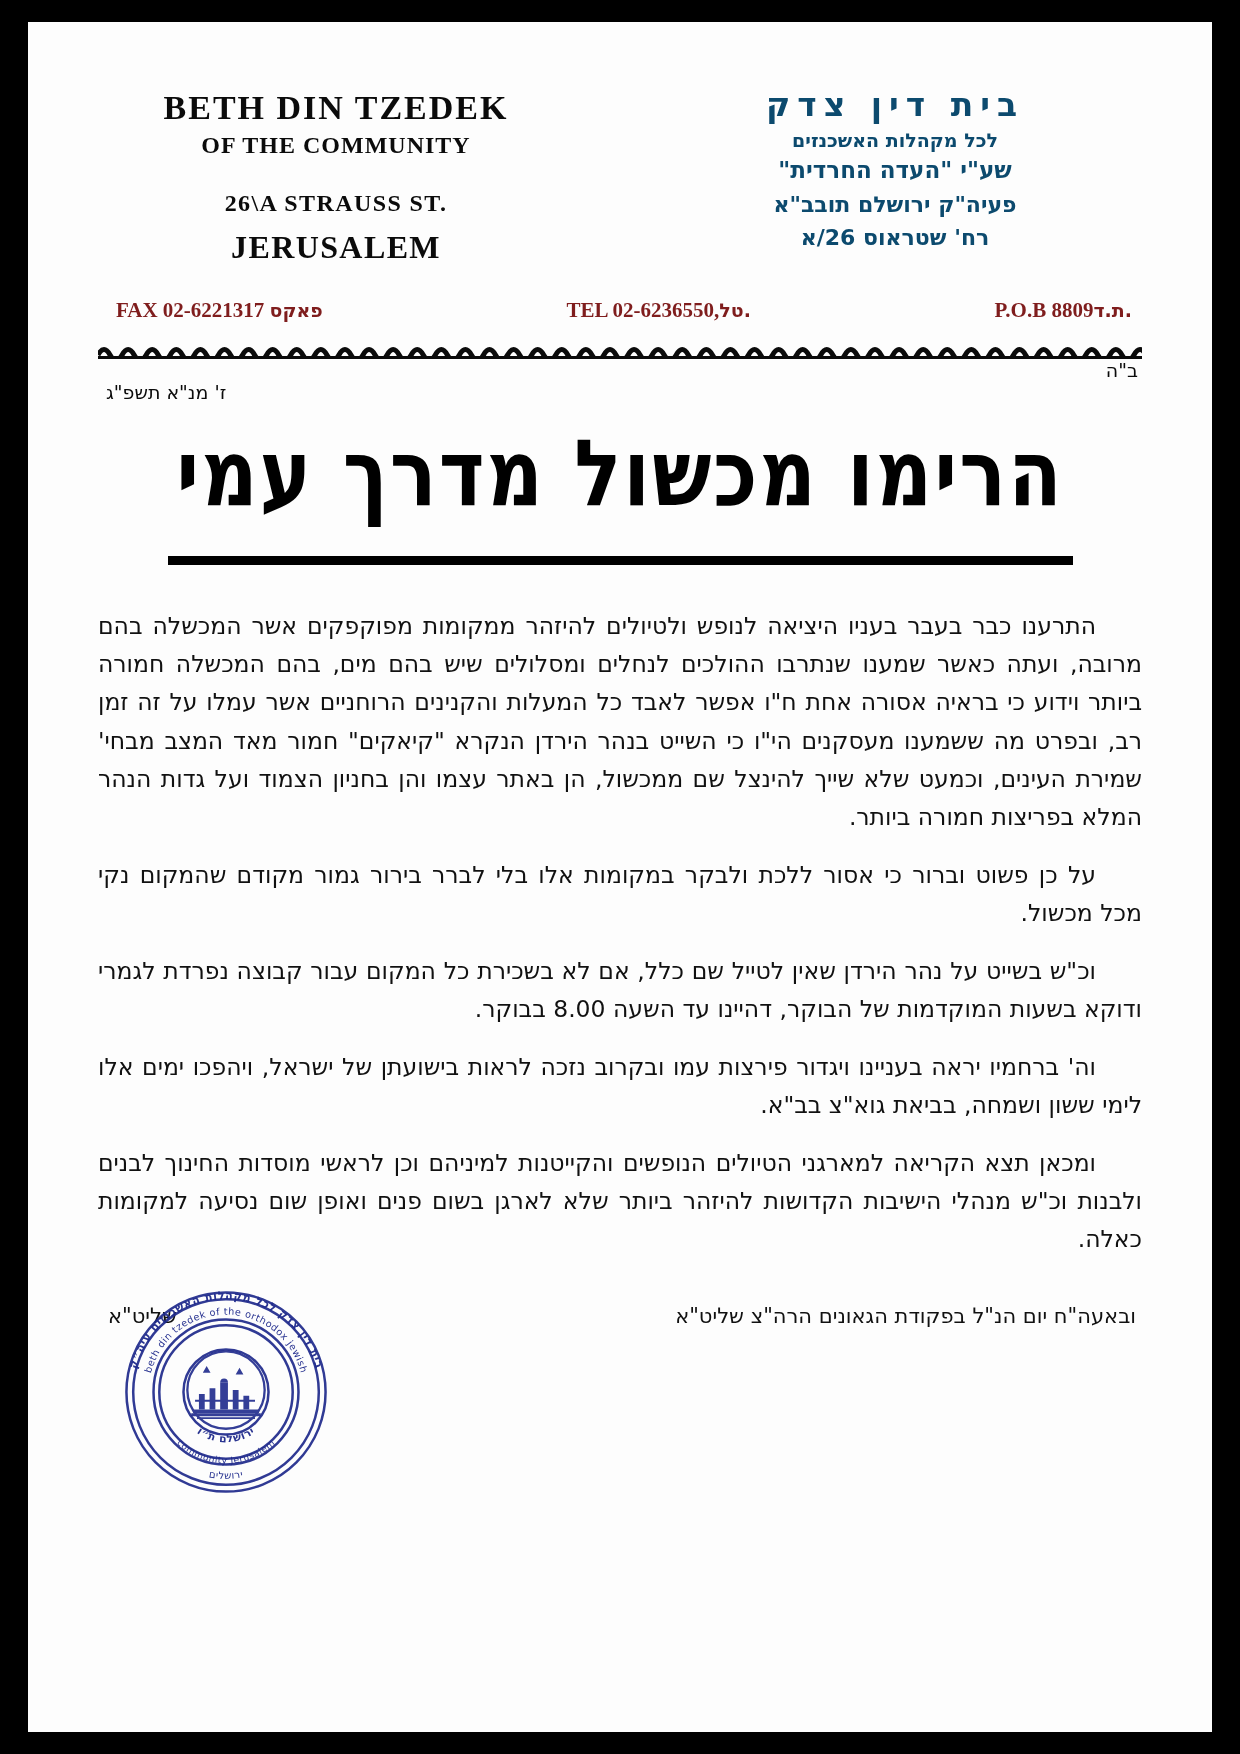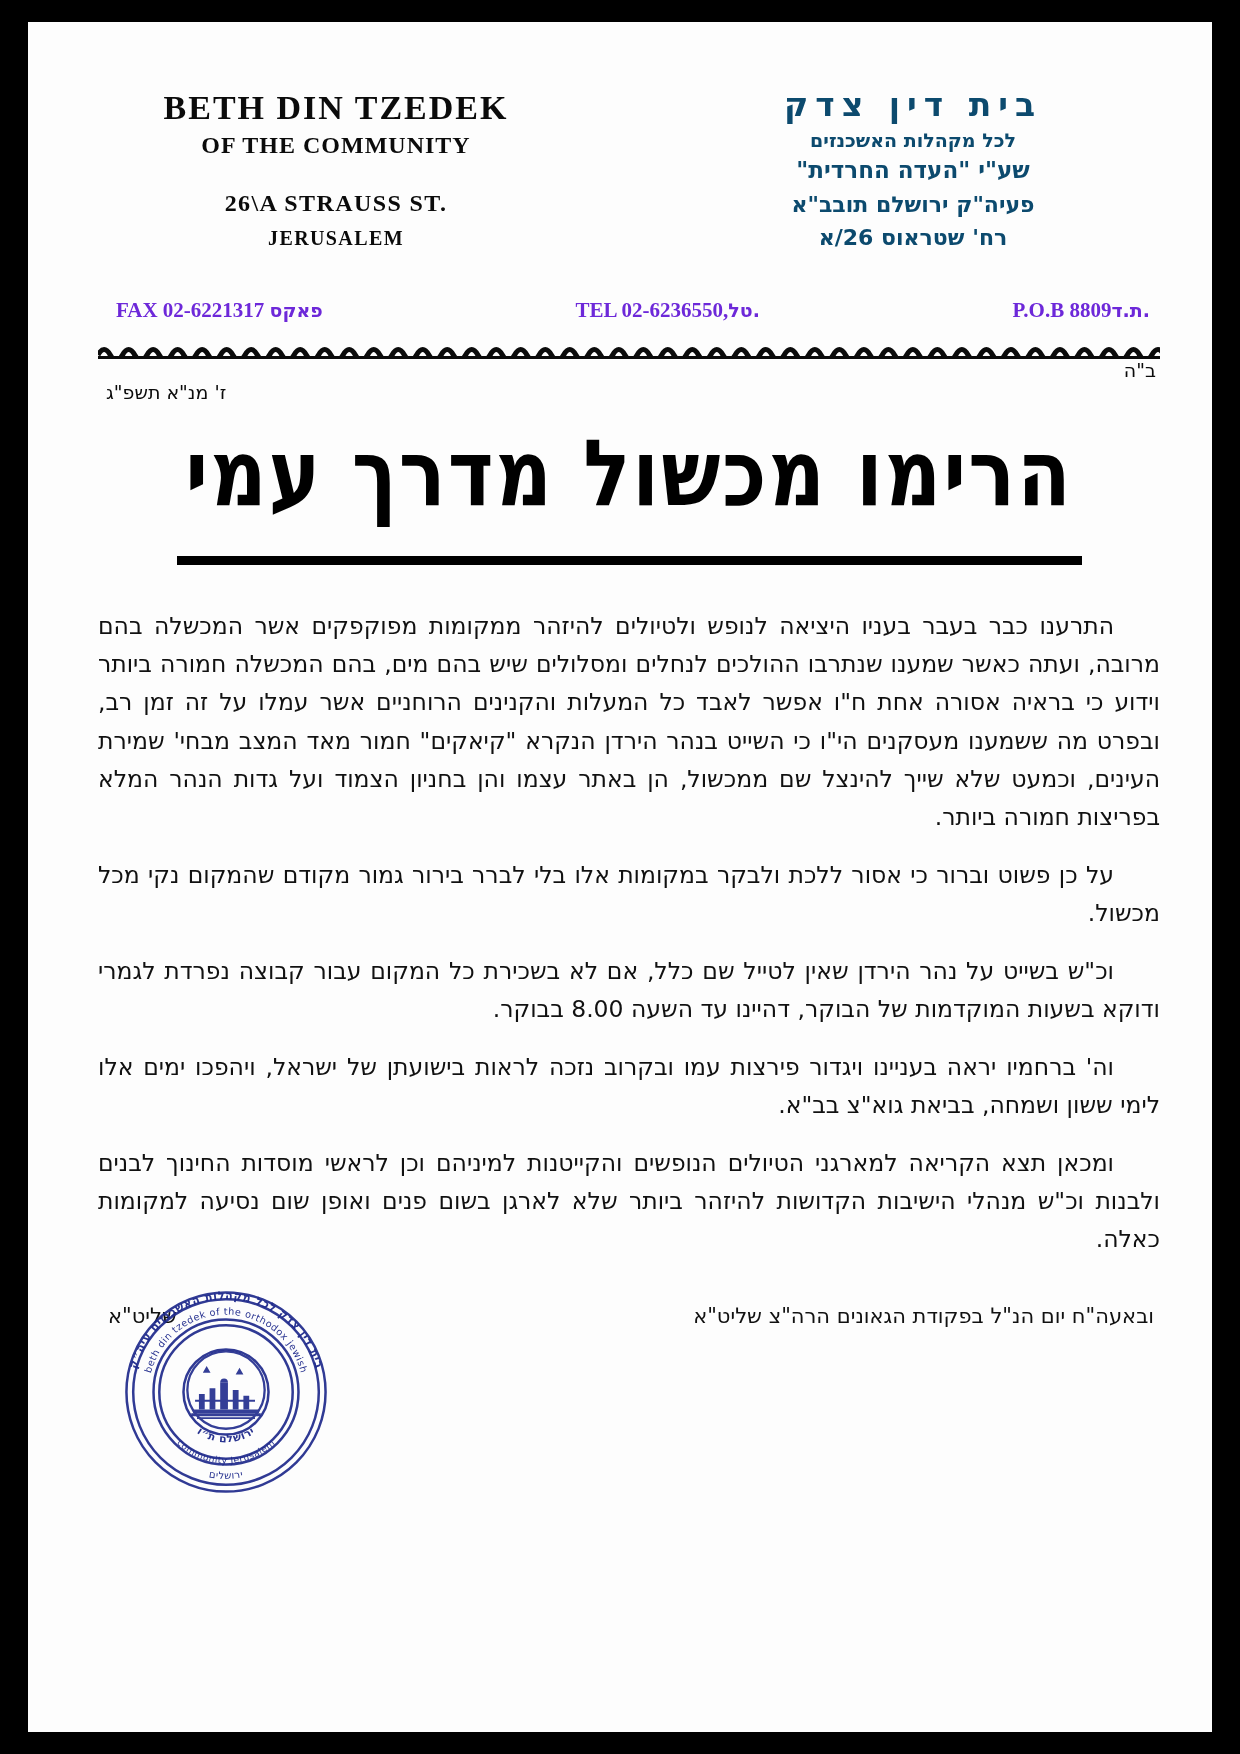--- a/index.html
+++ b/index.html
@@ -14,21 +14,21 @@
     position:absolute;
     left:28px;top:22px;
     width:1184px;height:1710px;
     background:#fdfdfd;
     box-sizing:border-box;
     overflow:hidden;
   }
   .sheet{
     position:absolute;
     left:0;top:0;right:0;bottom:0;
-    padding:58px 52px 30px 70px;
+    padding:58px 70px 30px 70px;
     box-sizing:border-box;
   }
 
   
   .letterhead{
     position:relative;
     height:255px;
   }
   .lh-en{
     position:absolute;
@@ -37,21 +37,21 @@
     text-align:center;
     font-family:"Liberation Serif", serif;
     font-weight:bold;
     color:#0b0b0b;
     letter-spacing:.5px;
   }
   .lh-en .l1{font-size:34px;letter-spacing:2px;line-height:1.16;}
   .lh-en .l2{font-size:24px;letter-spacing:1px;line-height:1.5;}
   .lh-en .l3{font-size:24px;letter-spacing:1px;line-height:1.5;}
   .lh-en .l4{font-size:24px;letter-spacing:1.4px;line-height:1.55;margin-top:22px;}
-  .lh-en .l5{font-size:20px;letter-spacing:1.4px;line-height:1.55;}
+  .lh-en .l5{font-size:32px;letter-spacing:1.4px;line-height:1.55;}
 
   .lh-he{
     position:absolute;
     right:32px;top:4px;
     width:430px;
     text-align:center;
     direction:rtl;
     font-family:"DejaVu Sans", sans-serif;
     font-weight:bold;
     color:#0c4a6e;
@@ -64,21 +64,21 @@
 
   .contacts{
     position:absolute;
     left:18px;right:10px;top:218px;
     display:flex;
     justify-content:space-between;
     align-items:baseline;
     font-family:"Liberation Serif", serif;
     font-weight:bold;
     font-size:21px;
-    color:#6d28d9;
+    color:#7f1d1d;
   }
   .contacts > div{white-space:nowrap;}
   .contacts .hb{font-family:"DejaVu Sans", sans-serif;font-size:19px;}
 
   
   .divider{
     height:18px;
     margin:6px 0 0 0;
     position:relative;
     overflow:hidden;

